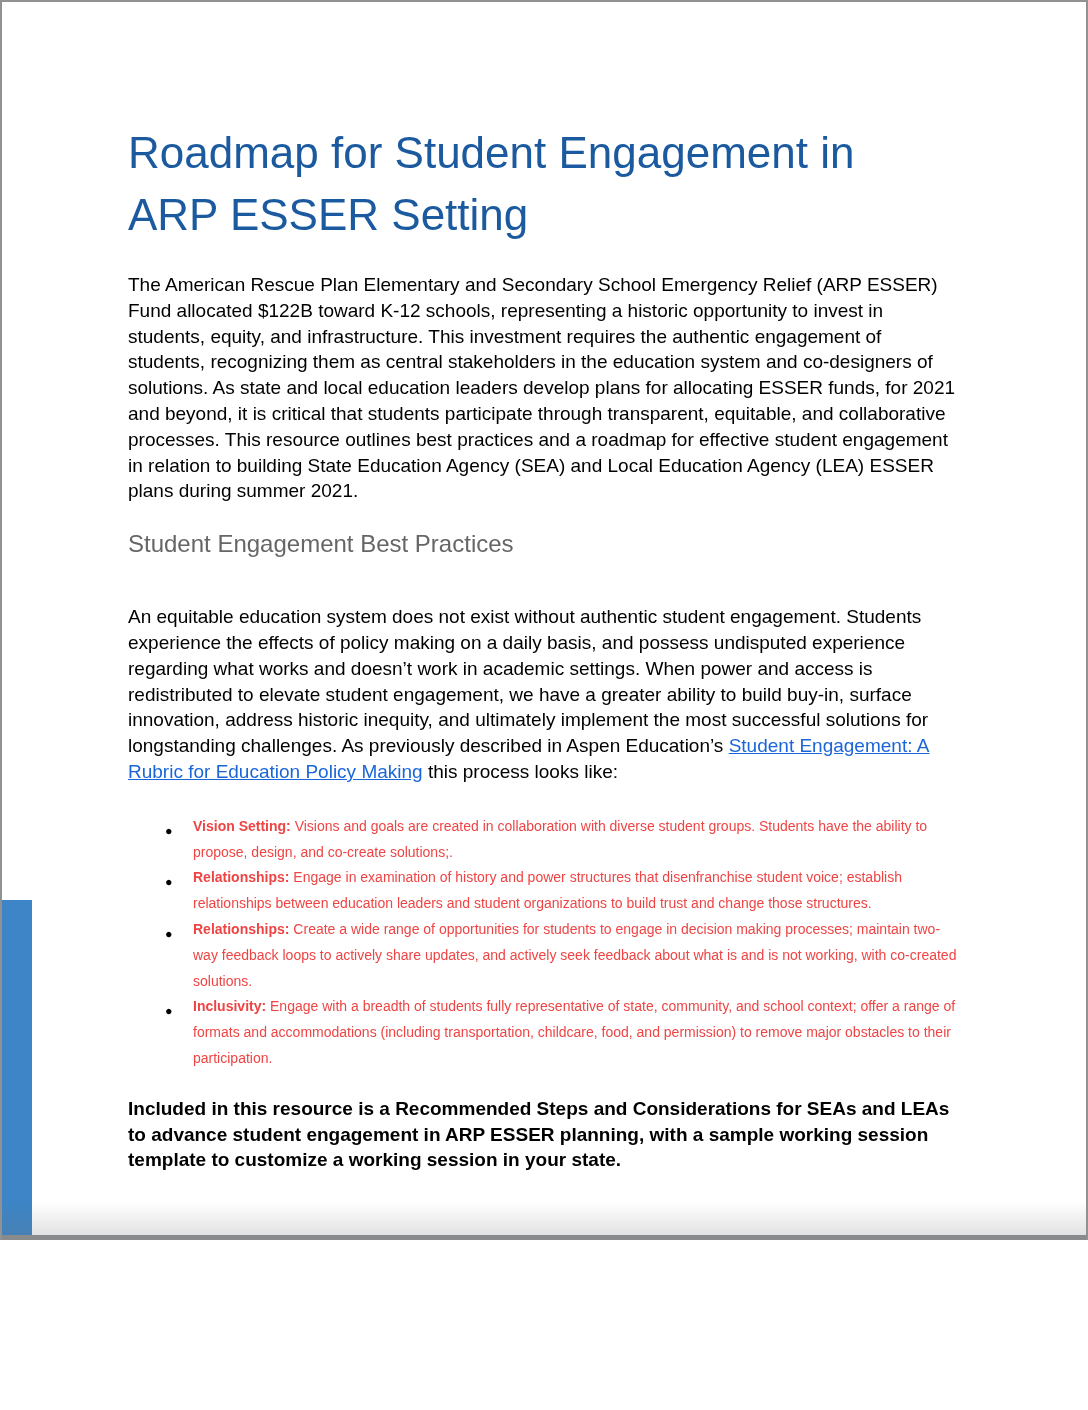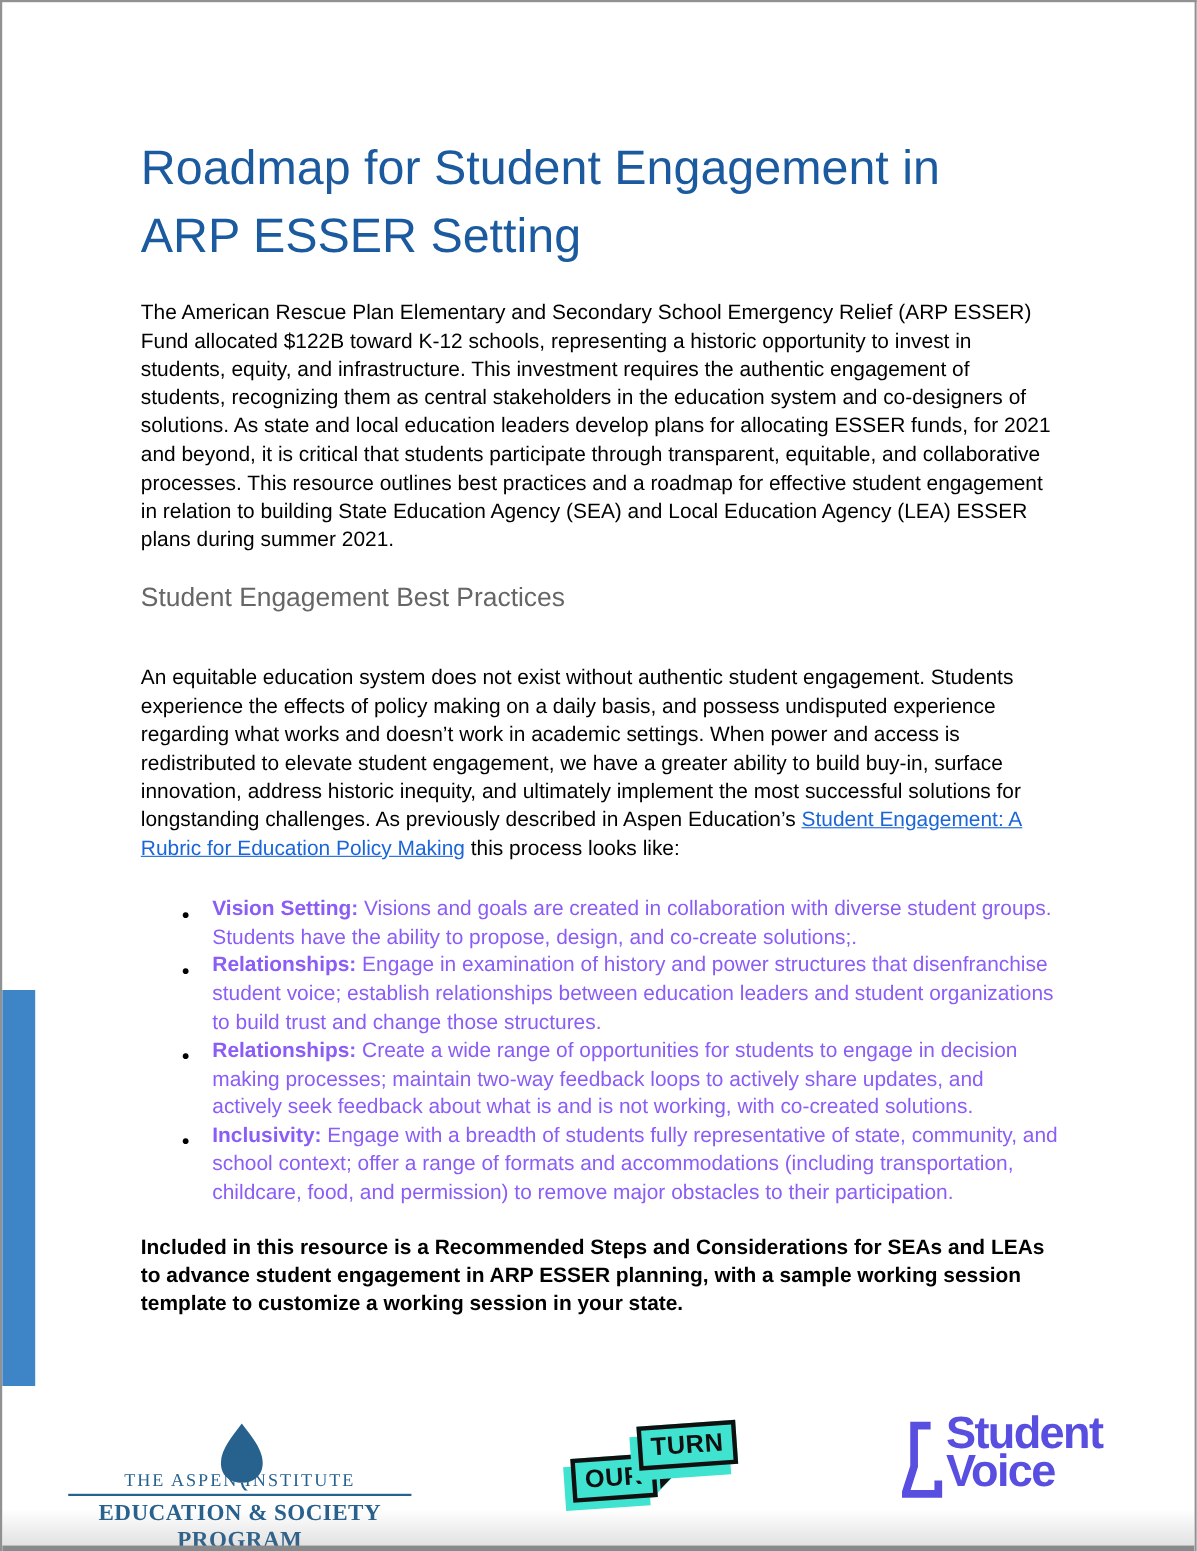--- a/index.html
+++ b/index.html
@@ -10,39 +10,39 @@
     --aspen-blue:#27618e;
     --ourturn-teal:#40e3cf;
     --ourturn-ink:#101010;
     --studentvoice-purple:#584ee0;
     --body-ink:#1a1a1a;
   }
   *{box-sizing:border-box;margin:0;padding:0;}
   html,body{background:#ffffff;}
   body{font-family:"Liberation Sans", sans-serif;color:var(--body-ink);}
   .page{
-    position:relative;width:1088px;height:1410px;background:#ffffff;
+    position:relative;width:1088px;height:1240px;background:#ffffff;
     border:2px solid #8f9193;border-bottom:none;overflow:hidden;
   }
   .content{padding:0 124px 0 126px;}
   .doc-title{
     margin-top:120px;font-size:44px;line-height:62px;font-weight:400;
     color:var(--title-blue);letter-spacing:0;
   }
   .para{font-size:19px;line-height:25.8px;color:#000;}
   .p1{margin-top:26px;}
   .section-heading{
     margin-top:26px;font-size:24px;line-height:28px;font-weight:400;
     color:var(--heading-gray);
   }
   .p2{margin-top:46px;}
   a.doc-link{color:var(--link-blue);text-decoration:underline;cursor:pointer;}
   ul.bullets{margin-top:29px;list-style:none;}
   ul.bullets li{
-    position:relative;padding-left:65px;font-size:19px;line-height:25.8px;color:#8b5cf6;
+    position:relative;padding-left:65px;font-size:14px;line-height:25.8px;color:#ef4444;
   }
   ul.bullets li::before{
     content:"●";position:absolute;left:37px;top:5px;font-size:12.5px;color:#000;
   }
   .b{font-weight:bold;}
   .p3{margin-top:24px;font-weight:bold;}
   .annotation-bar{
     position:absolute;left:0;top:898px;width:30px;height:360px;
     background:var(--annotation-blue);
   }

